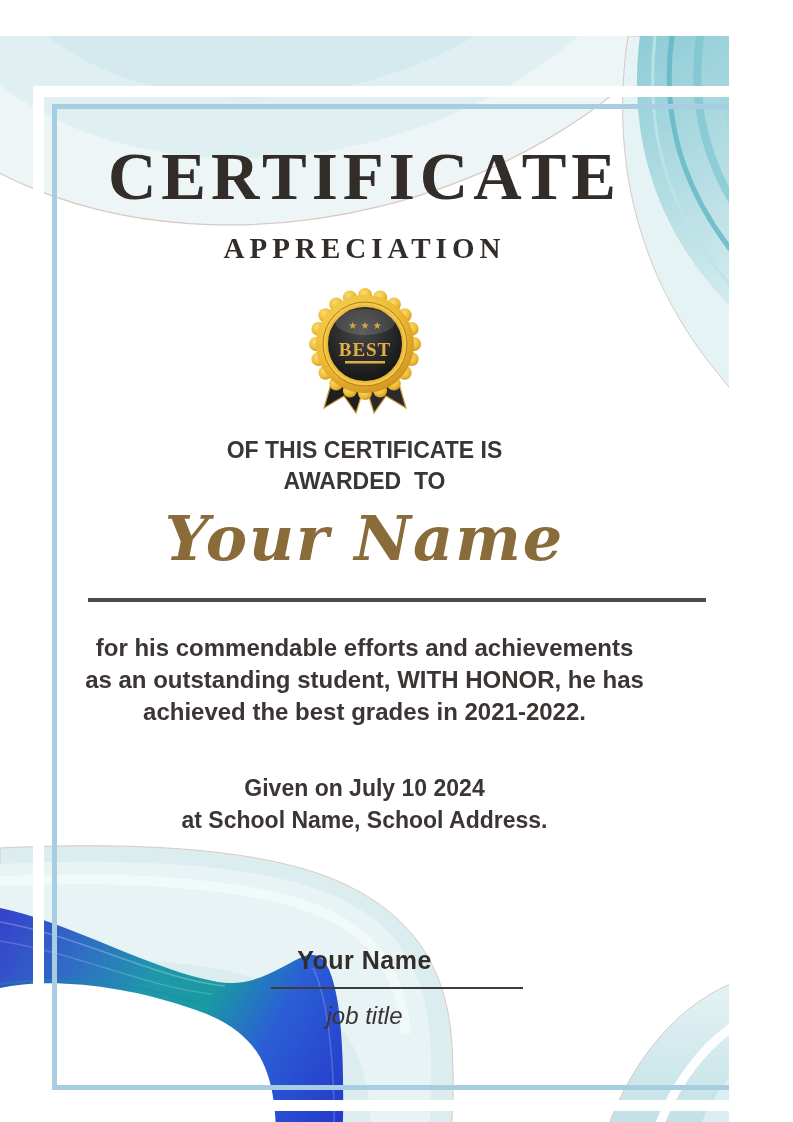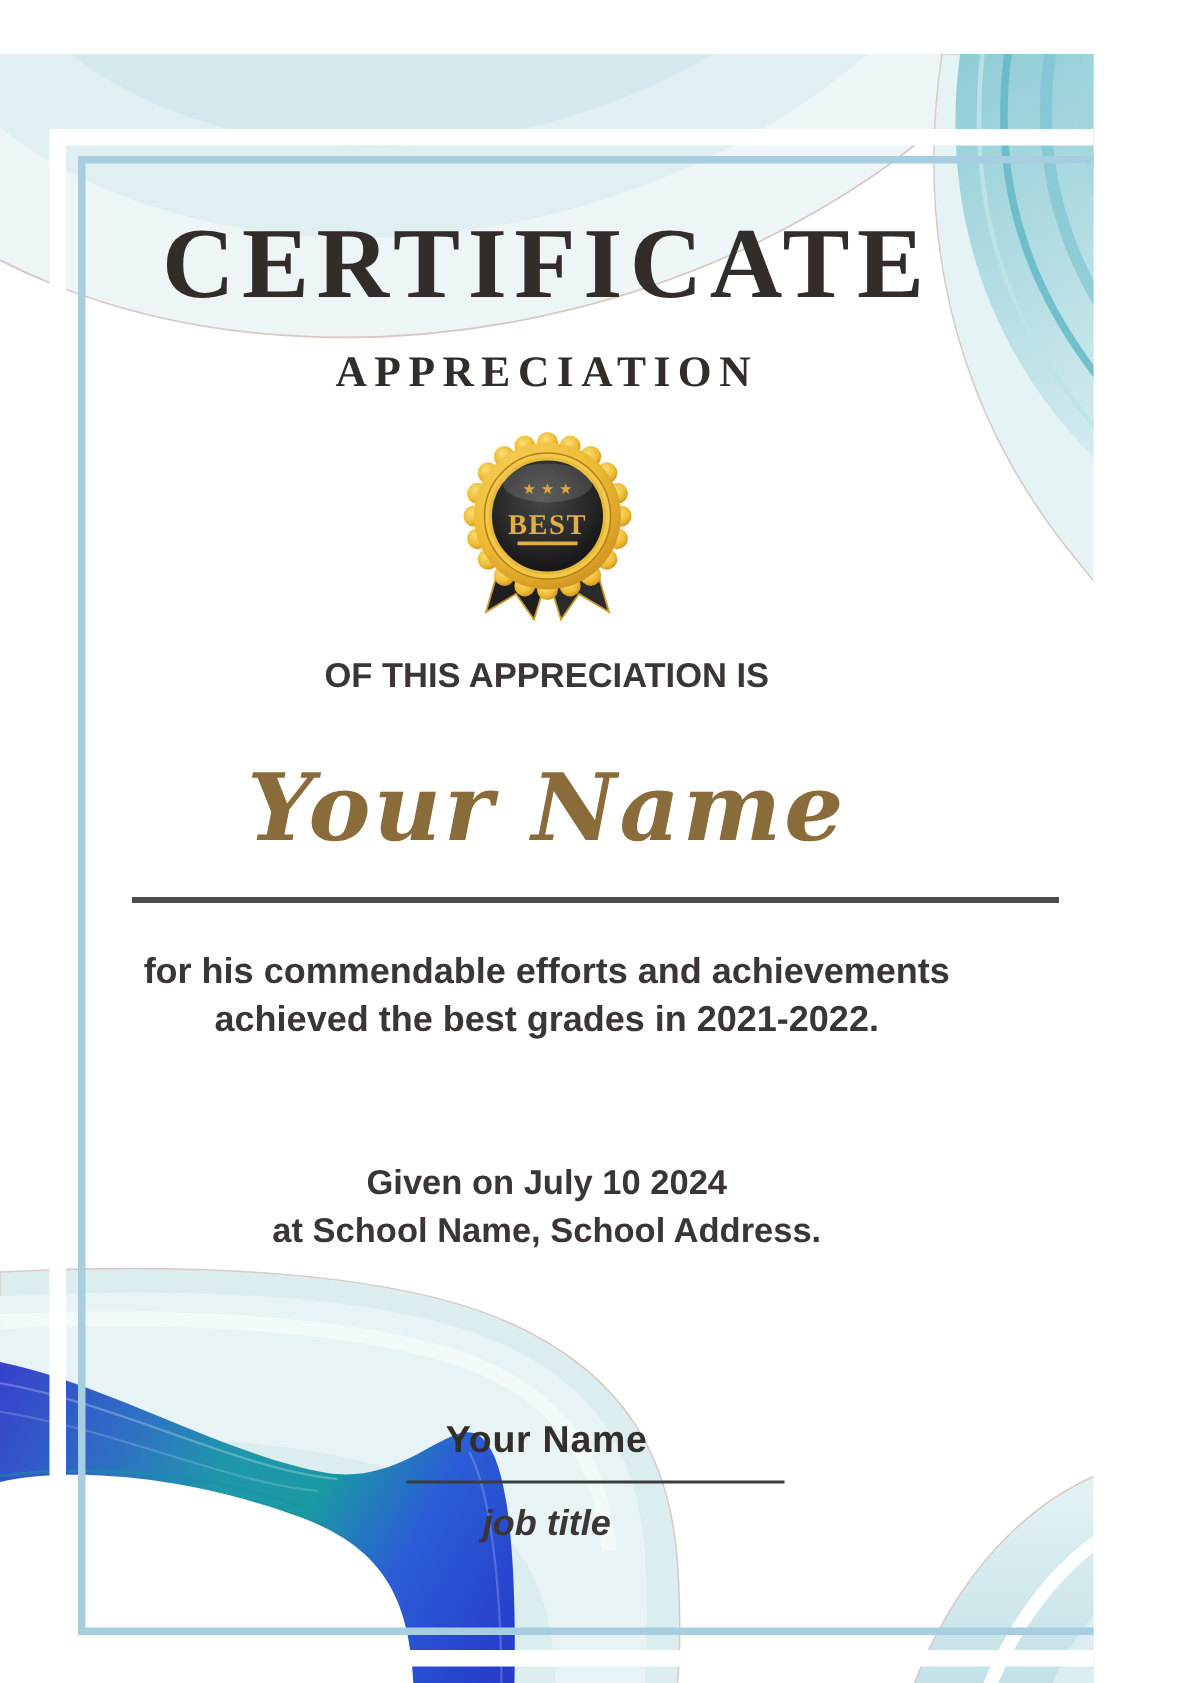--- a/index.html
+++ b/index.html
@@ -59,21 +59,21 @@
   .sig-name{
     position:absolute;top:910px;left:0;width:100%;
     font-size:25px;font-weight:bold;color:#332d2c;letter-spacing:0.5px;
   }
   .sig-rule{
     position:absolute;top:951px;left:271px;width:252px;height:2px;
     background:#3c3c3c;
   }
   .sig-title{
     position:absolute;top:966px;left:0;width:100%;
-    font-size:24px;font-style:italic;color:#3b3534;font-weight:bold;
+    font-size:24px;font-style:italic;color:#3b3534;
   }
 </style>
 </head>
 <body>
 
 <div class="page">
 
   <svg class="decor" width="793" height="1122" viewBox="0 0 793 1122">
     <defs>
       <linearGradient id="gTR" x1="640" y1="0" x2="793" y2="220" gradientUnits="userSpaceOnUse">
@@ -182,28 +182,30 @@
         <circle cx="65" cy="62" r="42" fill="#f3c84a" stroke="#b67f15" stroke-width="1"></circle>
         <circle cx="65" cy="62" r="38" fill="url(#gBlack)" stroke="#e7b83a" stroke-width="2"></circle>
         <ellipse cx="65" cy="40" rx="30" ry="13" fill="#ffffff" opacity="0.13"></ellipse>
       </g>
       <text x="65" y="47" text-anchor="middle" font-size="10" fill="#d9a93f" font-family="DejaVu Sans, sans-serif">★ ★ ★</text>
       <text x="65" y="74" text-anchor="middle" font-size="19" font-weight="bold" fill="#dfae45" letter-spacing="1" font-family="Liberation Serif, serif">BEST</text>
       <rect x="45" y="79" width="40" height="2.5" fill="#dfae45"></rect>
     </svg>
 
     <div class="awarded">
-      <div>OF THIS APPRECIATION IS</div>
+      <div>OF THIS CERTIFICATE IS</div>
+      <div>AWARDED&nbsp; TO</div>
     </div>
 
     <div class="recipient">Your Name</div>
     <div class="name-rule"></div>
 
     <div class="body-text">
       <div>for his commendable efforts and achievements</div>
+      <div>as an outstanding student, WITH HONOR, he has</div>
       <div>achieved the best grades in 2021-2022.</div>
     </div>
 
     <div class="given-text">
       <div>Given on July 10 2024</div>
       <div>at School Name, School Address.</div>
     </div>
 
     <div class="sig-name">Your Name</div>
     <div class="sig-rule"></div>

